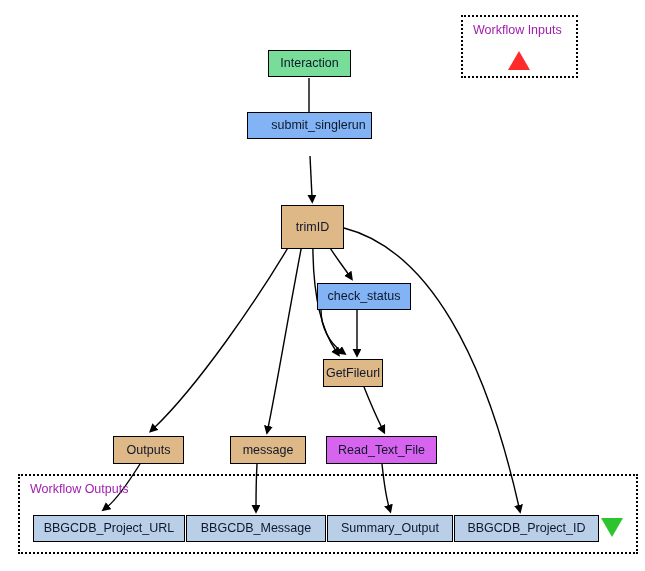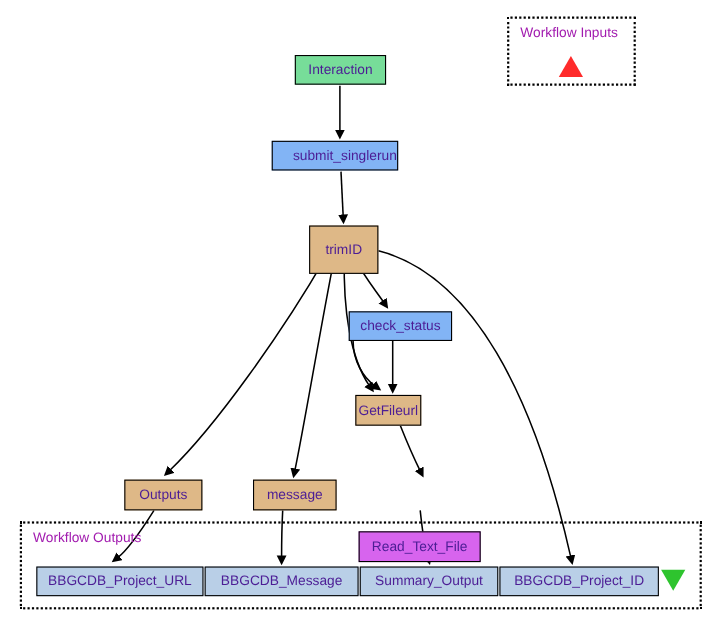--- a/index.html
+++ b/index.html
@@ -26,29 +26,29 @@
     pointer-events: none;
   }
   .node {
     position: absolute;
     box-sizing: border-box;
     border: 1px solid #000000;
     display: flex;
     align-items: center;
     justify-content: center;
     font-size: 12.5px;
-    color: #4c1d95;
+    color: #0f172a;
     white-space: nowrap;
     line-height: 1;
     z-index: 3;
   }
   .node-proc  { background: #deb887; }
   .node-blue  { background: #82b4f5; }
   .node-green { background: #77dd99; }
-  .node-magenta { background: #d764ee; margin-top: 47px; }
+  .node-magenta { background: #d764ee; }
   .node-out   { background: #b9cfe7; }
 
   .group-box {
     position: absolute;
     box-sizing: border-box;
     border: 2px dotted #000000;
     background: transparent;
     z-index: 1;
   }
   .group-label {
@@ -108,21 +108,21 @@
       <div class="group-label" style="left: 473px; top: 23px;">Workflow Inputs</div>
       <div class="group-box" style="left: 18px; top: 474px; width: 620px; height: 80px;"></div>
       <div class="group-label" style="left: 30px; top: 482px;">Workflow Outputs</div>
     </div>
   <div id="markers-layer">
       <div class="tri tri-up" style="left: 508px; top: 51px; border-bottom-color: rgb(255, 43, 43);"></div>
       <div class="tri tri-down" style="left: 601px; top: 518px; border-top-color: rgb(46, 196, 46);"></div>
     </div>
   <div id="nodes-layer">
       <div class="node node-green" style="left: 268px; top: 50px; width: 83px; height: 27px;">Interaction</div>
-      <div class="node node-blue" style="left: 247px; top: 128px; width: 115px; height: 27px; padding-left: 18px;">submit_singlerun</div>
+      <div class="node node-blue" style="left: 247px; top: 112px; width: 125px; height: 27px; padding-left: 18px;">submit_singlerun</div>
       <div class="node node-proc" style="left: 281px; top: 205px; width: 63px; height: 44px;">trimID</div>
       <div class="node node-blue" style="left: 317px; top: 283px; width: 94px; height: 27px;">check_status</div>
       <div class="node node-proc" style="left: 323px; top: 359px; width: 60px; height: 28px;">GetFileurl</div>
       <div class="node node-proc" style="left: 113px; top: 436px; width: 71px; height: 28px;">Outputs</div>
       <div class="node node-proc" style="left: 230px; top: 436px; width: 76px; height: 28px;">message</div>
       <div class="node node-magenta" style="left: 326px; top: 436px; width: 111px; height: 28px;">Read_Text_File</div>
       <div class="node node-out" style="left: 33px; top: 515px; width: 152px; height: 27px;">BBGCDB_Project_URL</div>
       <div class="node node-out" style="left: 186px; top: 515px; width: 140px; height: 27px;">BBGCDB_Message</div>
       <div class="node node-out" style="left: 327px; top: 515px; width: 126px; height: 27px;">Summary_Output</div>
       <div class="node node-out" style="left: 454px; top: 515px; width: 145px; height: 27px;">BBGCDB_Project_ID</div>

